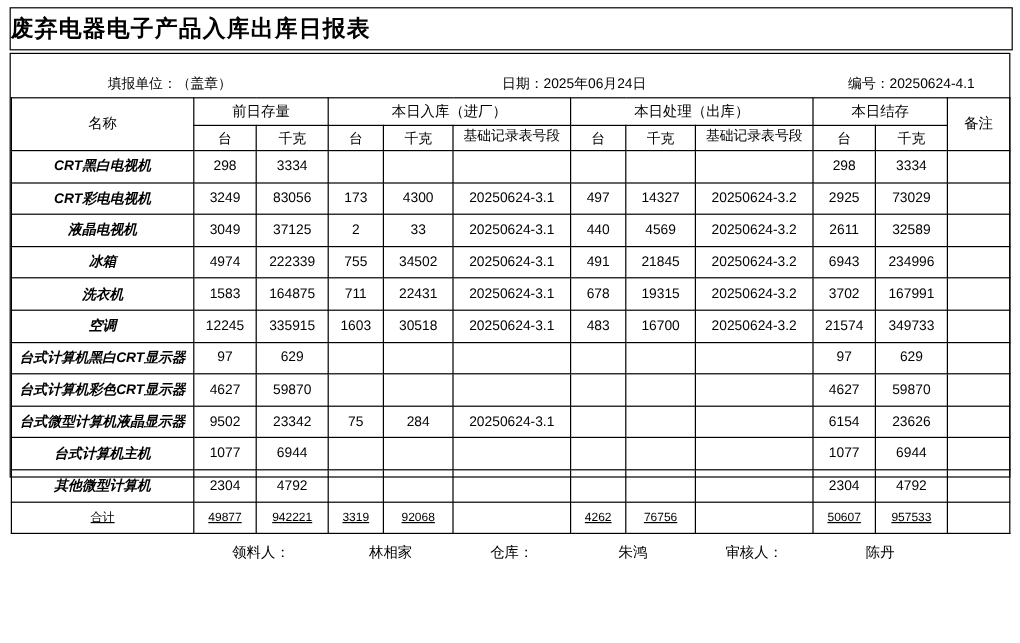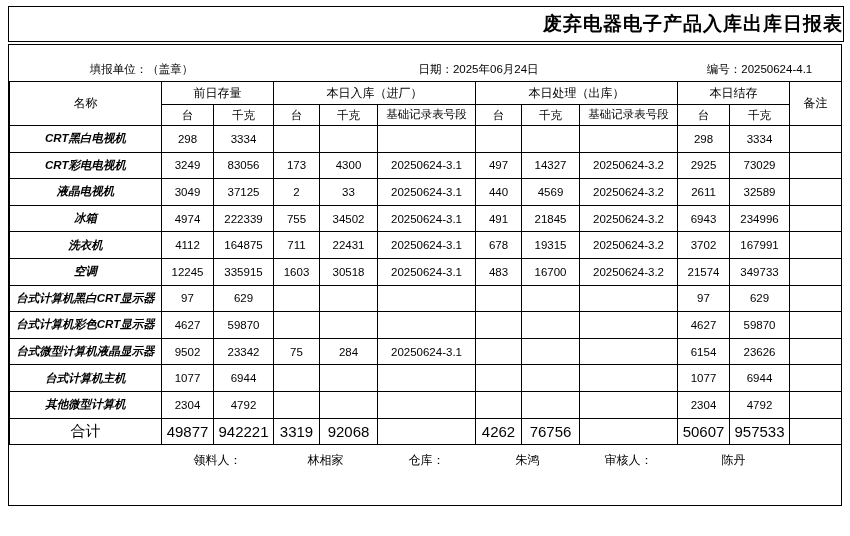--- a/index.html
+++ b/index.html
@@ -22,34 +22,34 @@
   }
   .title-wrap {
     position: absolute;
     left: 8px;
     top: 6px;
     width: 834px;
     height: 34px;
     border: 1px solid #000;
     display: flex;
     align-items: center;
-    justify-content: flex-end;
+    justify-content: flex-start;
     background: #fff;
   }
   .title {
     font-size: 19px;
     font-weight: bold;
     letter-spacing: 1px;
   }
   .grid-wrap {
     position: absolute;
     left: 8px;
     top: 44px;
     width: 834px;
-    height: 462px;
+    height: 354px;
     border: 1px solid #000;
     box-sizing: border-box;
     background: #fff;
   }
   table.main {
     border-collapse: collapse;
     width: 832px;
     table-layout: fixed;
     font-size: 11px;
   }
@@ -98,22 +98,23 @@
     height: 25.6px;
     font-size: 11.5px;
   }
   .datarow td.label {
     font-weight: bold;
     font-size: 11.5px;
     font-style: italic;
   }
   .totalrow td {
     height: 25.6px;
-    font-size: 15px;
-    font-weight: bold;
+    font-size: 10px;
+    font-weight: bold;
+    text-decoration: underline;
   }
   .sign-row td {
     height: 30px;
     font-size: 12px;
   }
   .small-two-line {
     font-size: 11px;
     line-height: 1.15;
     white-space: normal;
   }
@@ -245,21 +246,21 @@
         <td>491</td>
         <td>21845</td>
         <td>20250624-3.2</td>
         <td>6943</td>
         <td>234996</td>
         <td></td>
       </tr>
 
       <tr class="datarow">
         <td class="label">洗衣机</td>
-        <td>4112</td>
+        <td>1583</td>
         <td>164875</td>
         <td>711</td>
         <td>22431</td>
         <td>20250624-3.1</td>
         <td>678</td>
         <td>19315</td>
         <td>20250624-3.2</td>
         <td>3702</td>
         <td>167991</td>
         <td></td>

